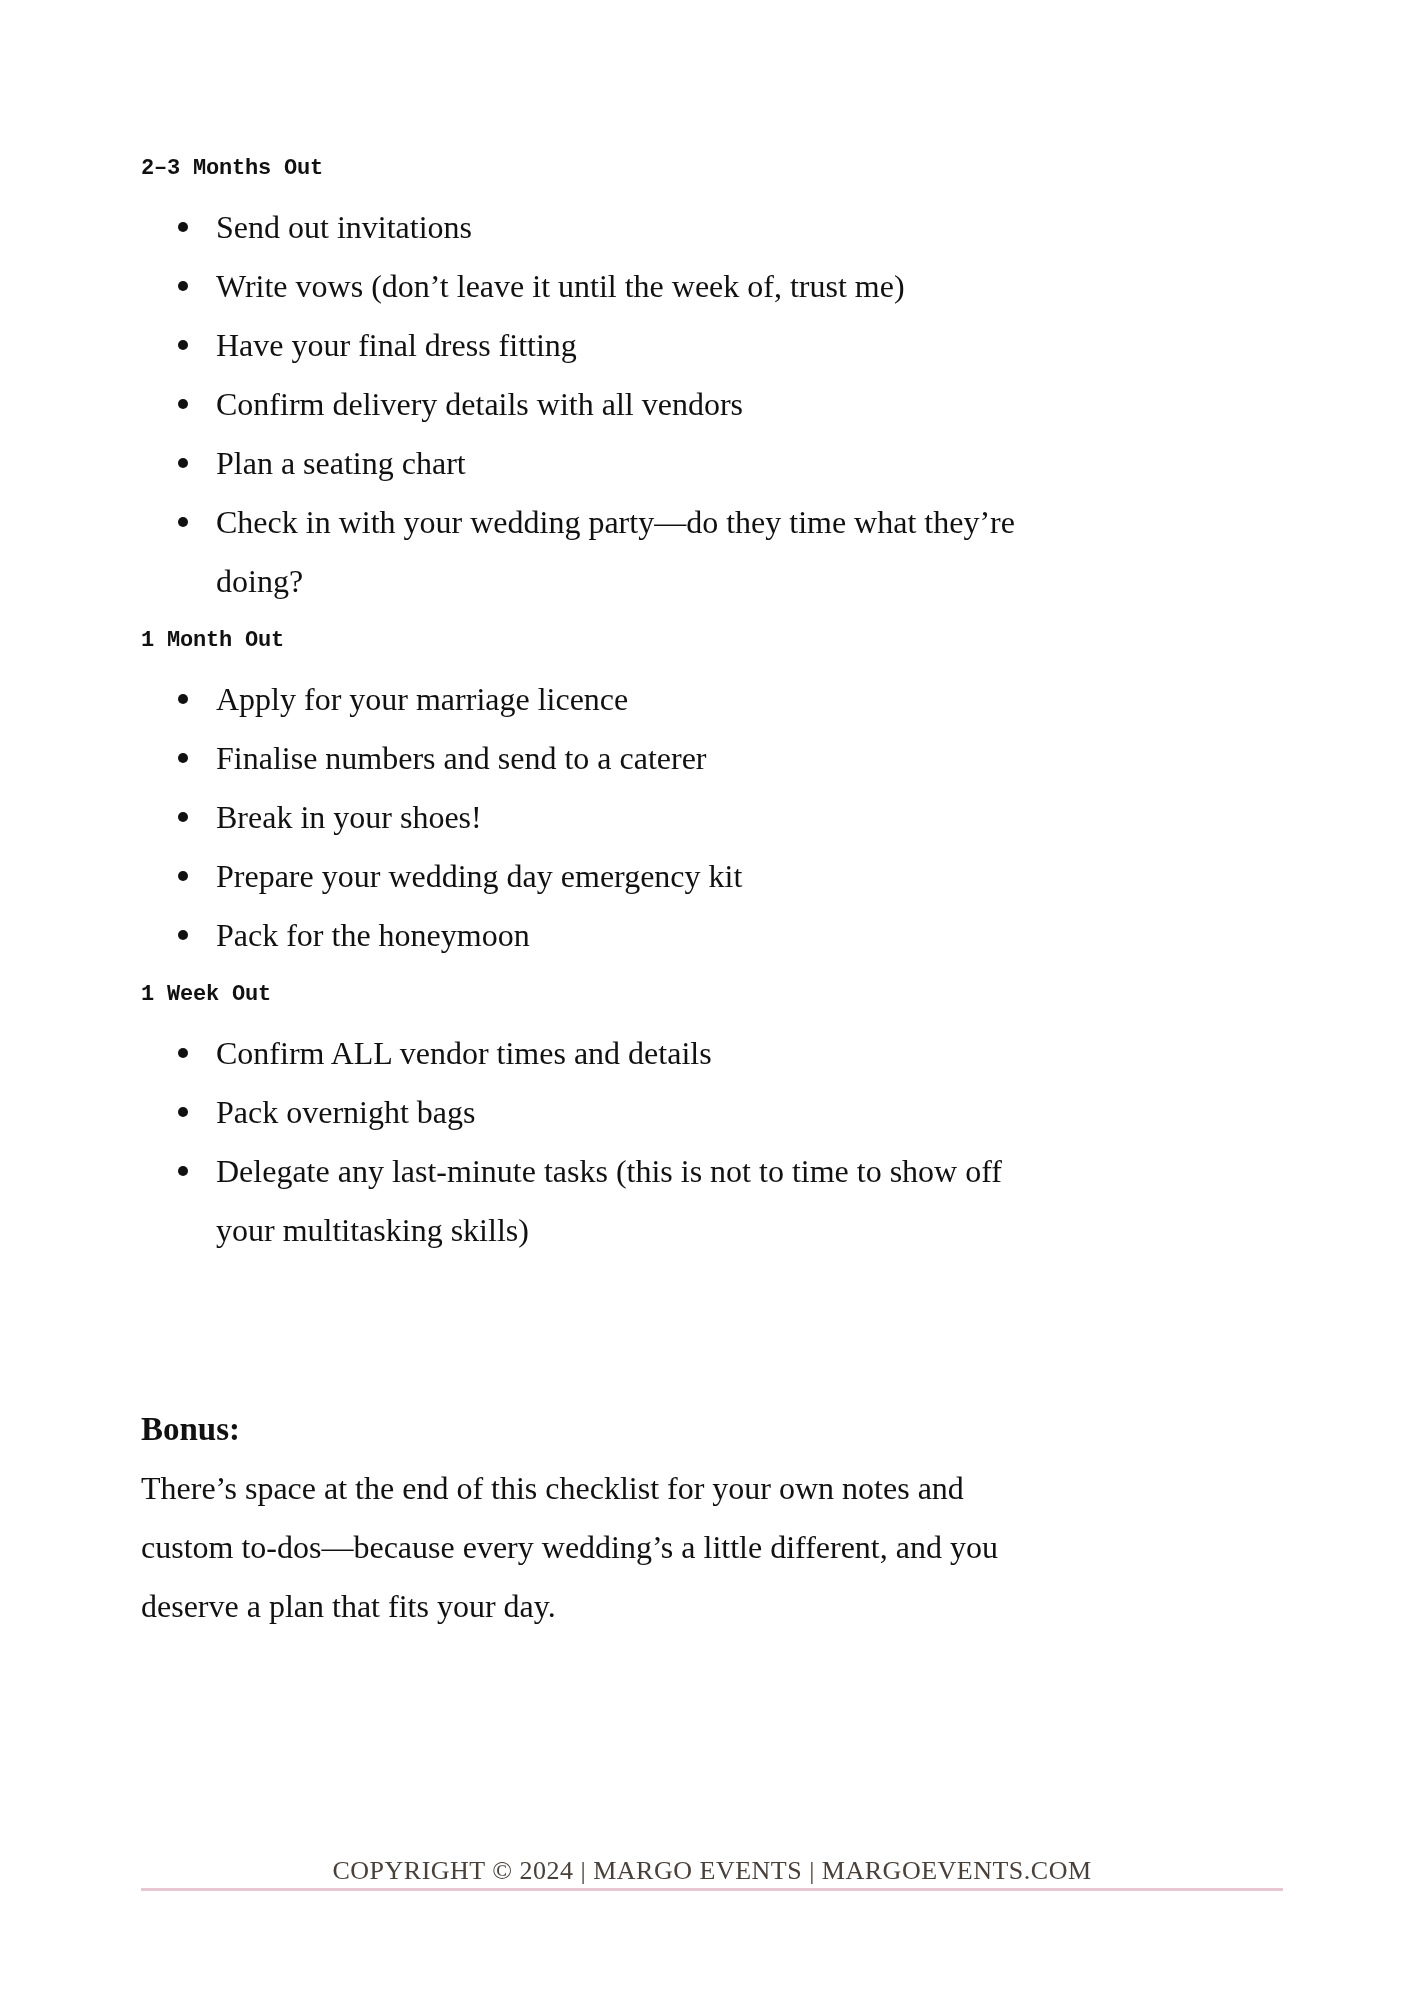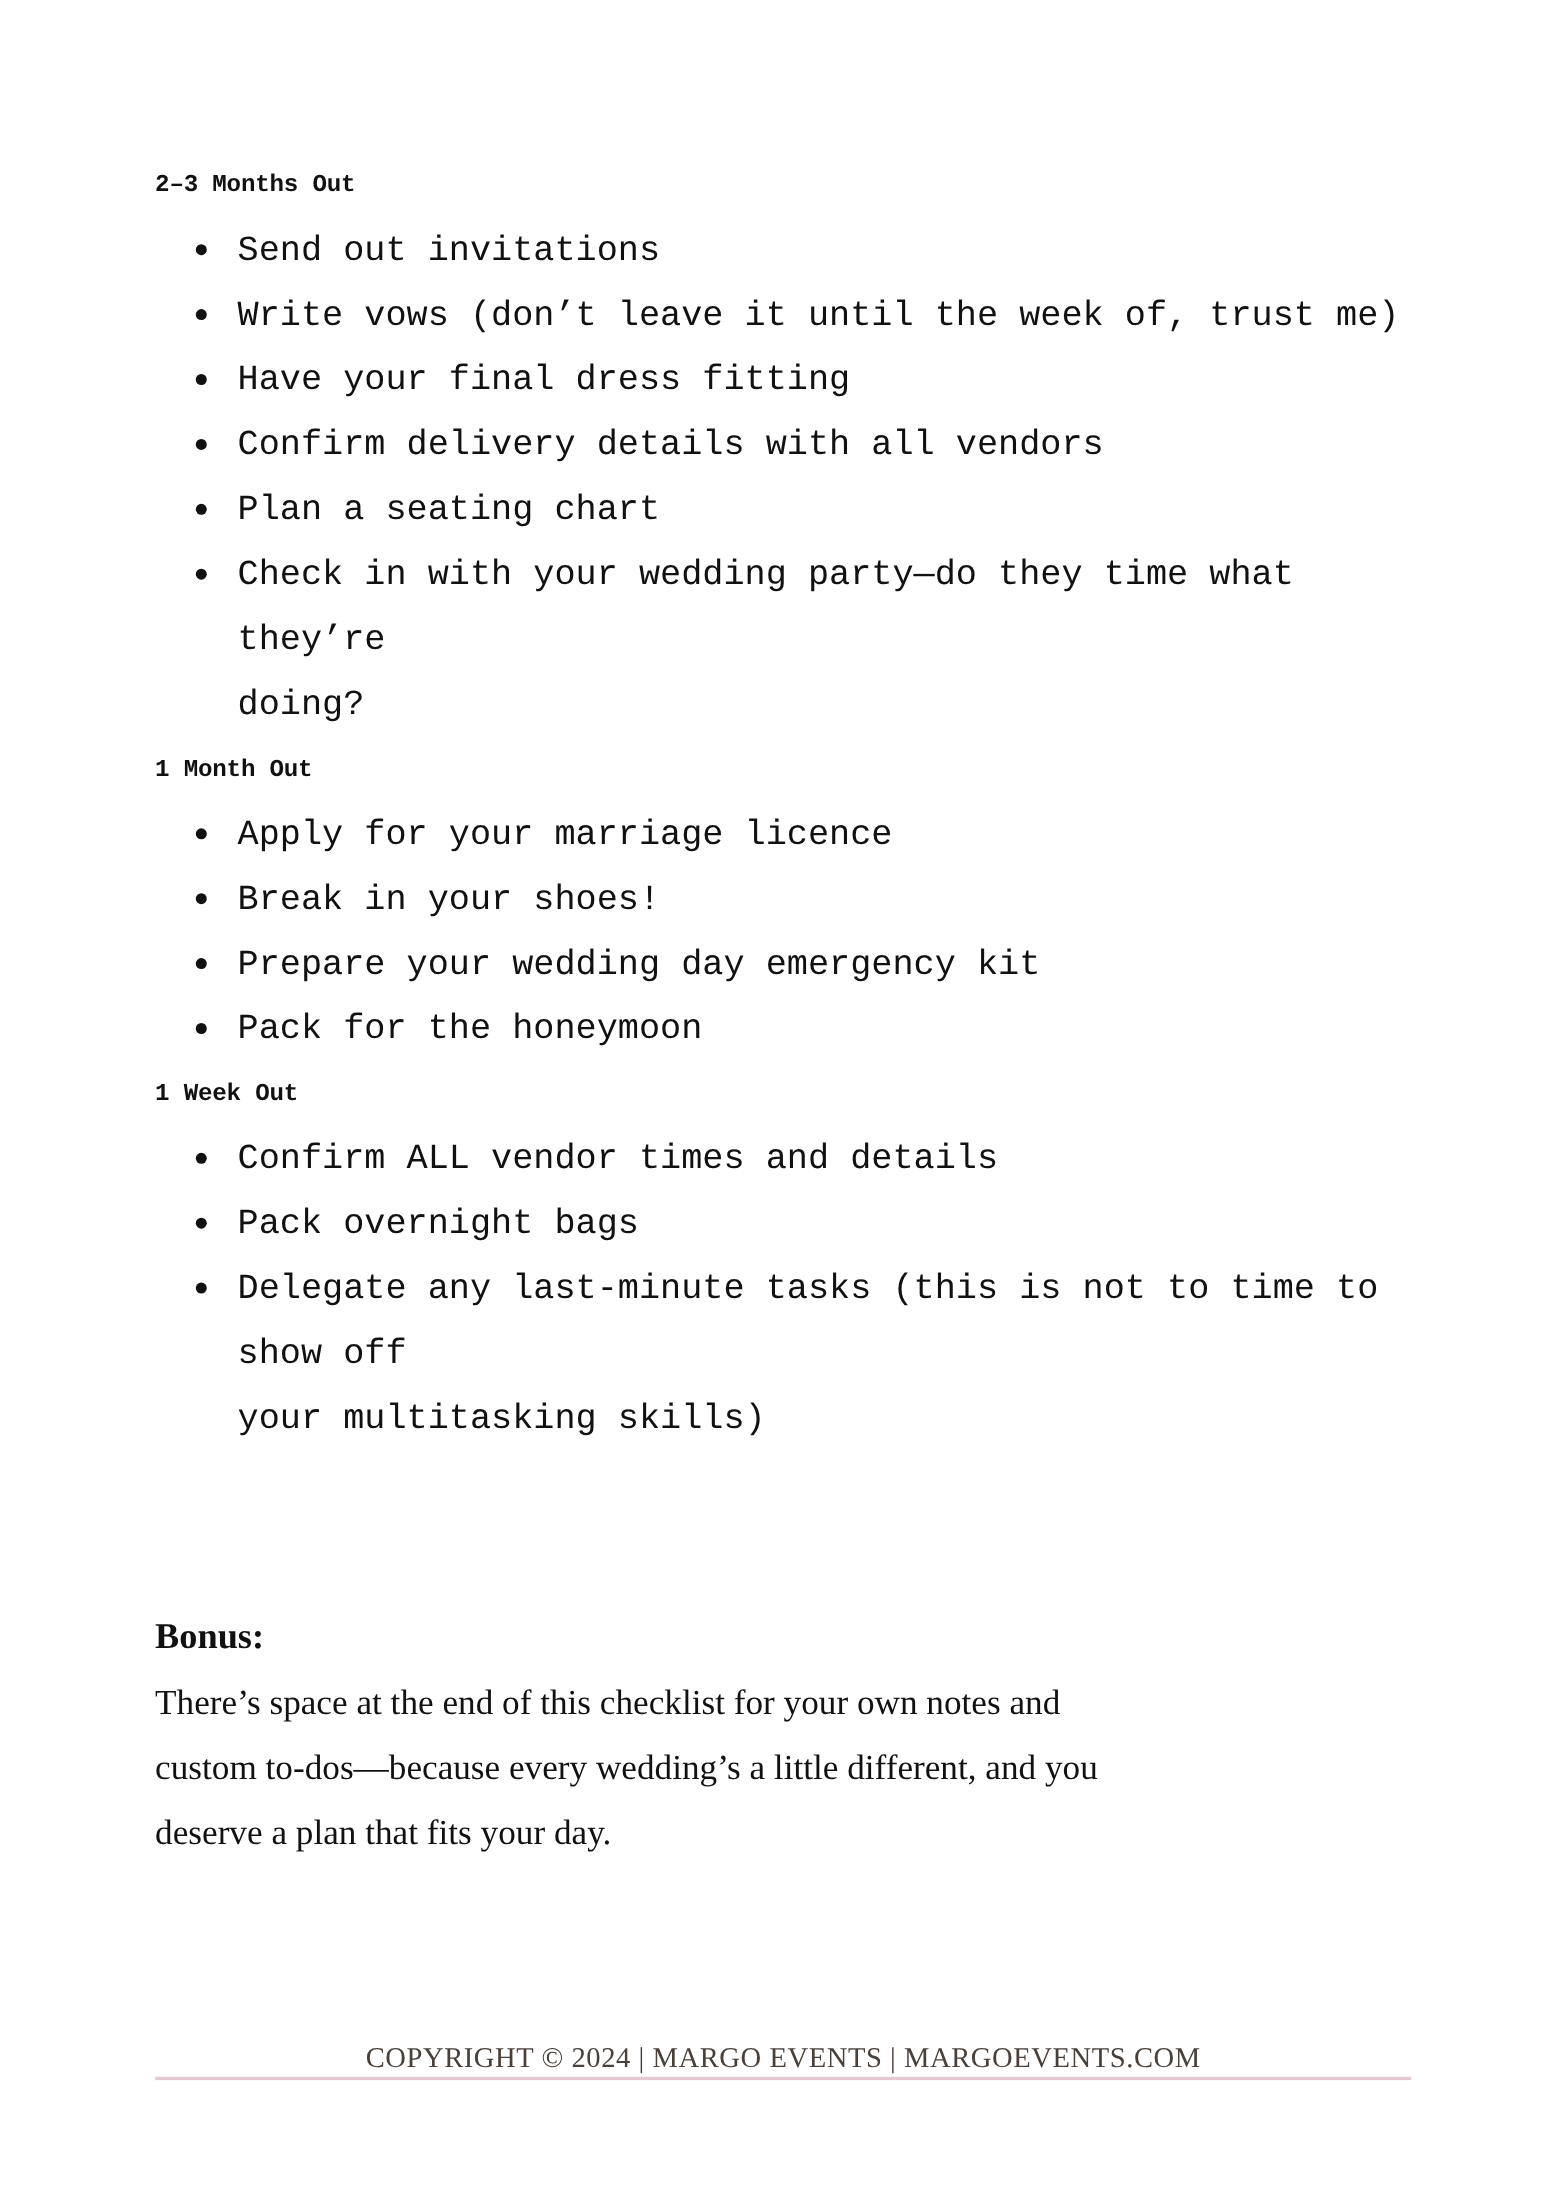--- a/index.html
+++ b/index.html
@@ -14,21 +14,21 @@
     margin: 0; letter-spacing: -0.2px; font-family: Liberation Mono, monospace;
   }
   ul.items { list-style: none; margin: 0; padding: 0; }
   ul.items li {
     position: relative; padding-left: 75px; font-size: 32px; line-height: 59px;
   }
   ul.items li .bullet {
     position: absolute; left: 37px; top: 24px; width: 10px; height: 10px;
     border-radius: 50%; background: #111111;
   }
-  ul.items li .txt { white-space: pre-line; display: block; font-family: Liberation Mono, monospace; }
+  ul.items li .txt { white-space: pre-line; display: block; }
   .bonus { margin-top: 140px; }
   .bonus-title { font-size: 33px; font-weight: bold; line-height: 59px; margin: 0; }
   .bonus-text { font-size: 32px; line-height: 59px; margin: 0; white-space: pre-line; }
   .footer-rule {
     position: absolute; left: 141px; top: 1888px; width: 1142px; height: 3px;
     background: #e6c7d2;
   }
   .footer-text {
     position: absolute; left: 141px; top: 1852px; width: 1142px; text-align: center;
     font-family: "Liberation Serif", "DejaVu Serif", serif; font-size: 26px;
@@ -73,20 +73,24 @@
 
   <section>
     <h2 class="section-heading">1 Month Out</h2>
     <ul class="items">
       <li>
           <span class="bullet"></span>
           <span class="txt">Apply for your marriage licence</span>
         </li>
       <li>
           <span class="bullet"></span>
+          <span class="txt">Finalise numbers and send to a caterer</span>
+        </li>
+      <li>
+          <span class="bullet"></span>
           <span class="txt">Break in your shoes!</span>
         </li>
       <li>
           <span class="bullet"></span>
           <span class="txt">Prepare your wedding day emergency kit</span>
         </li>
       <li>
           <span class="bullet"></span>
           <span class="txt">Pack for the honeymoon</span>
         </li>

